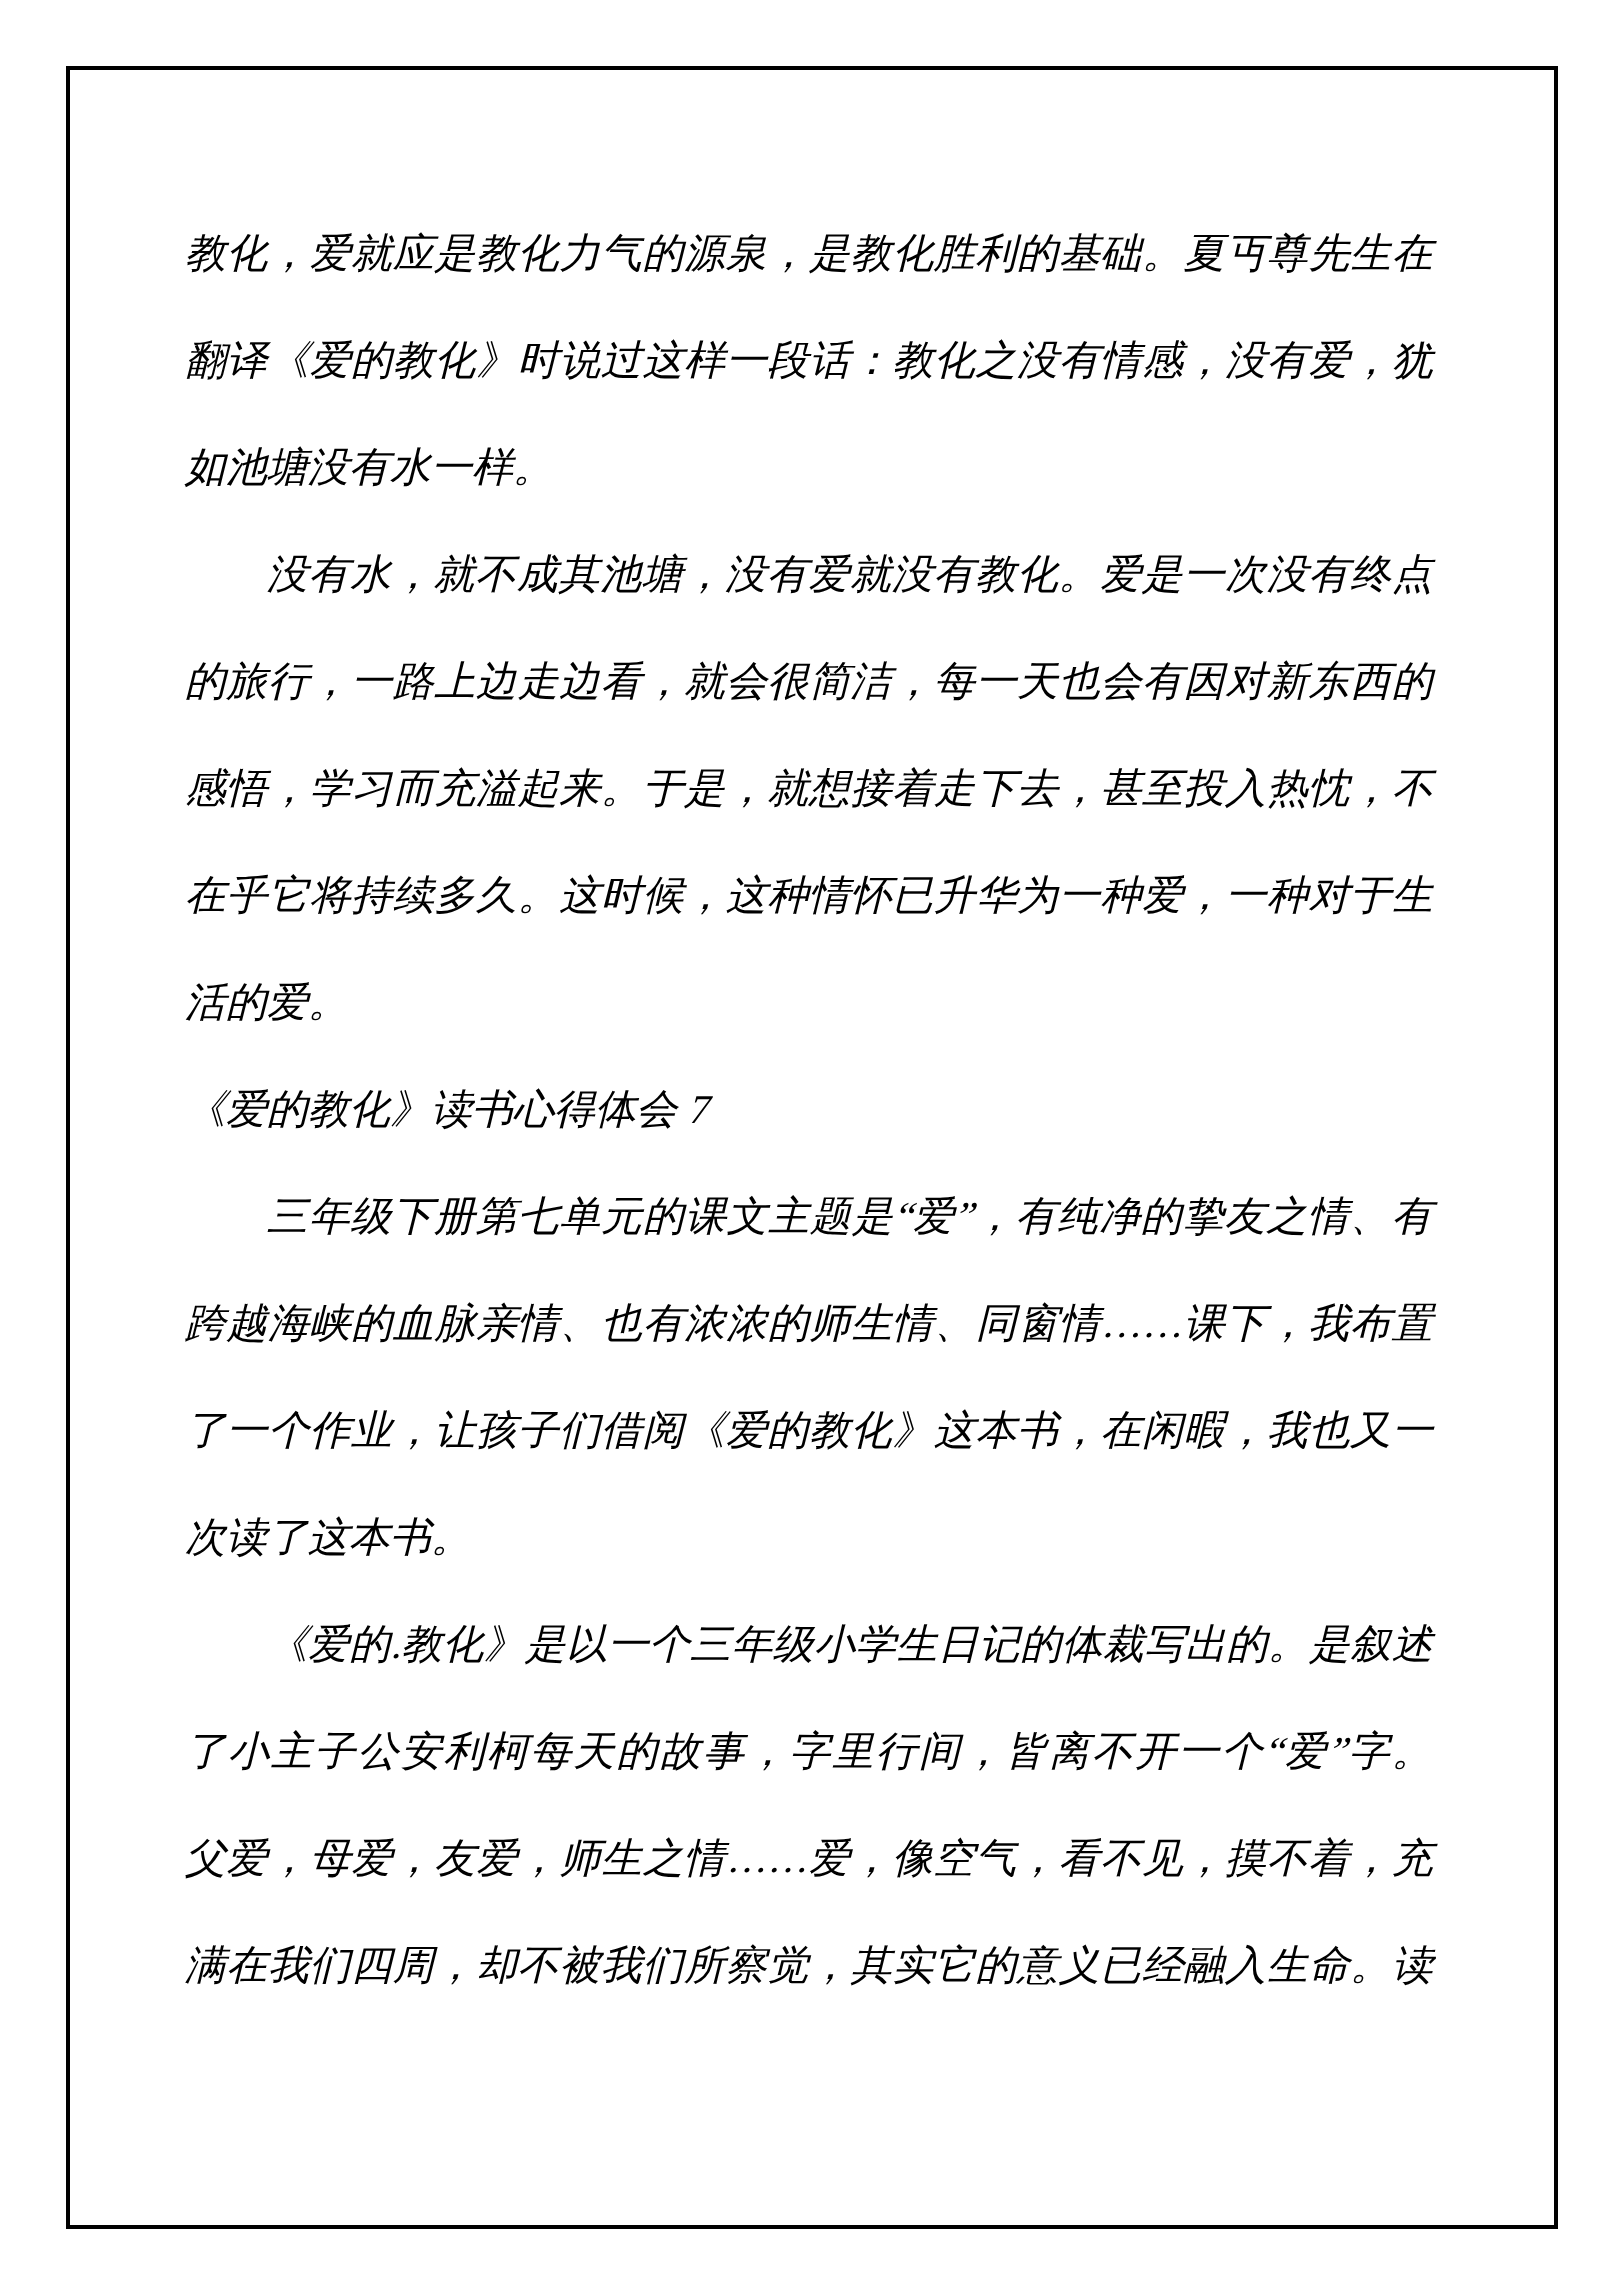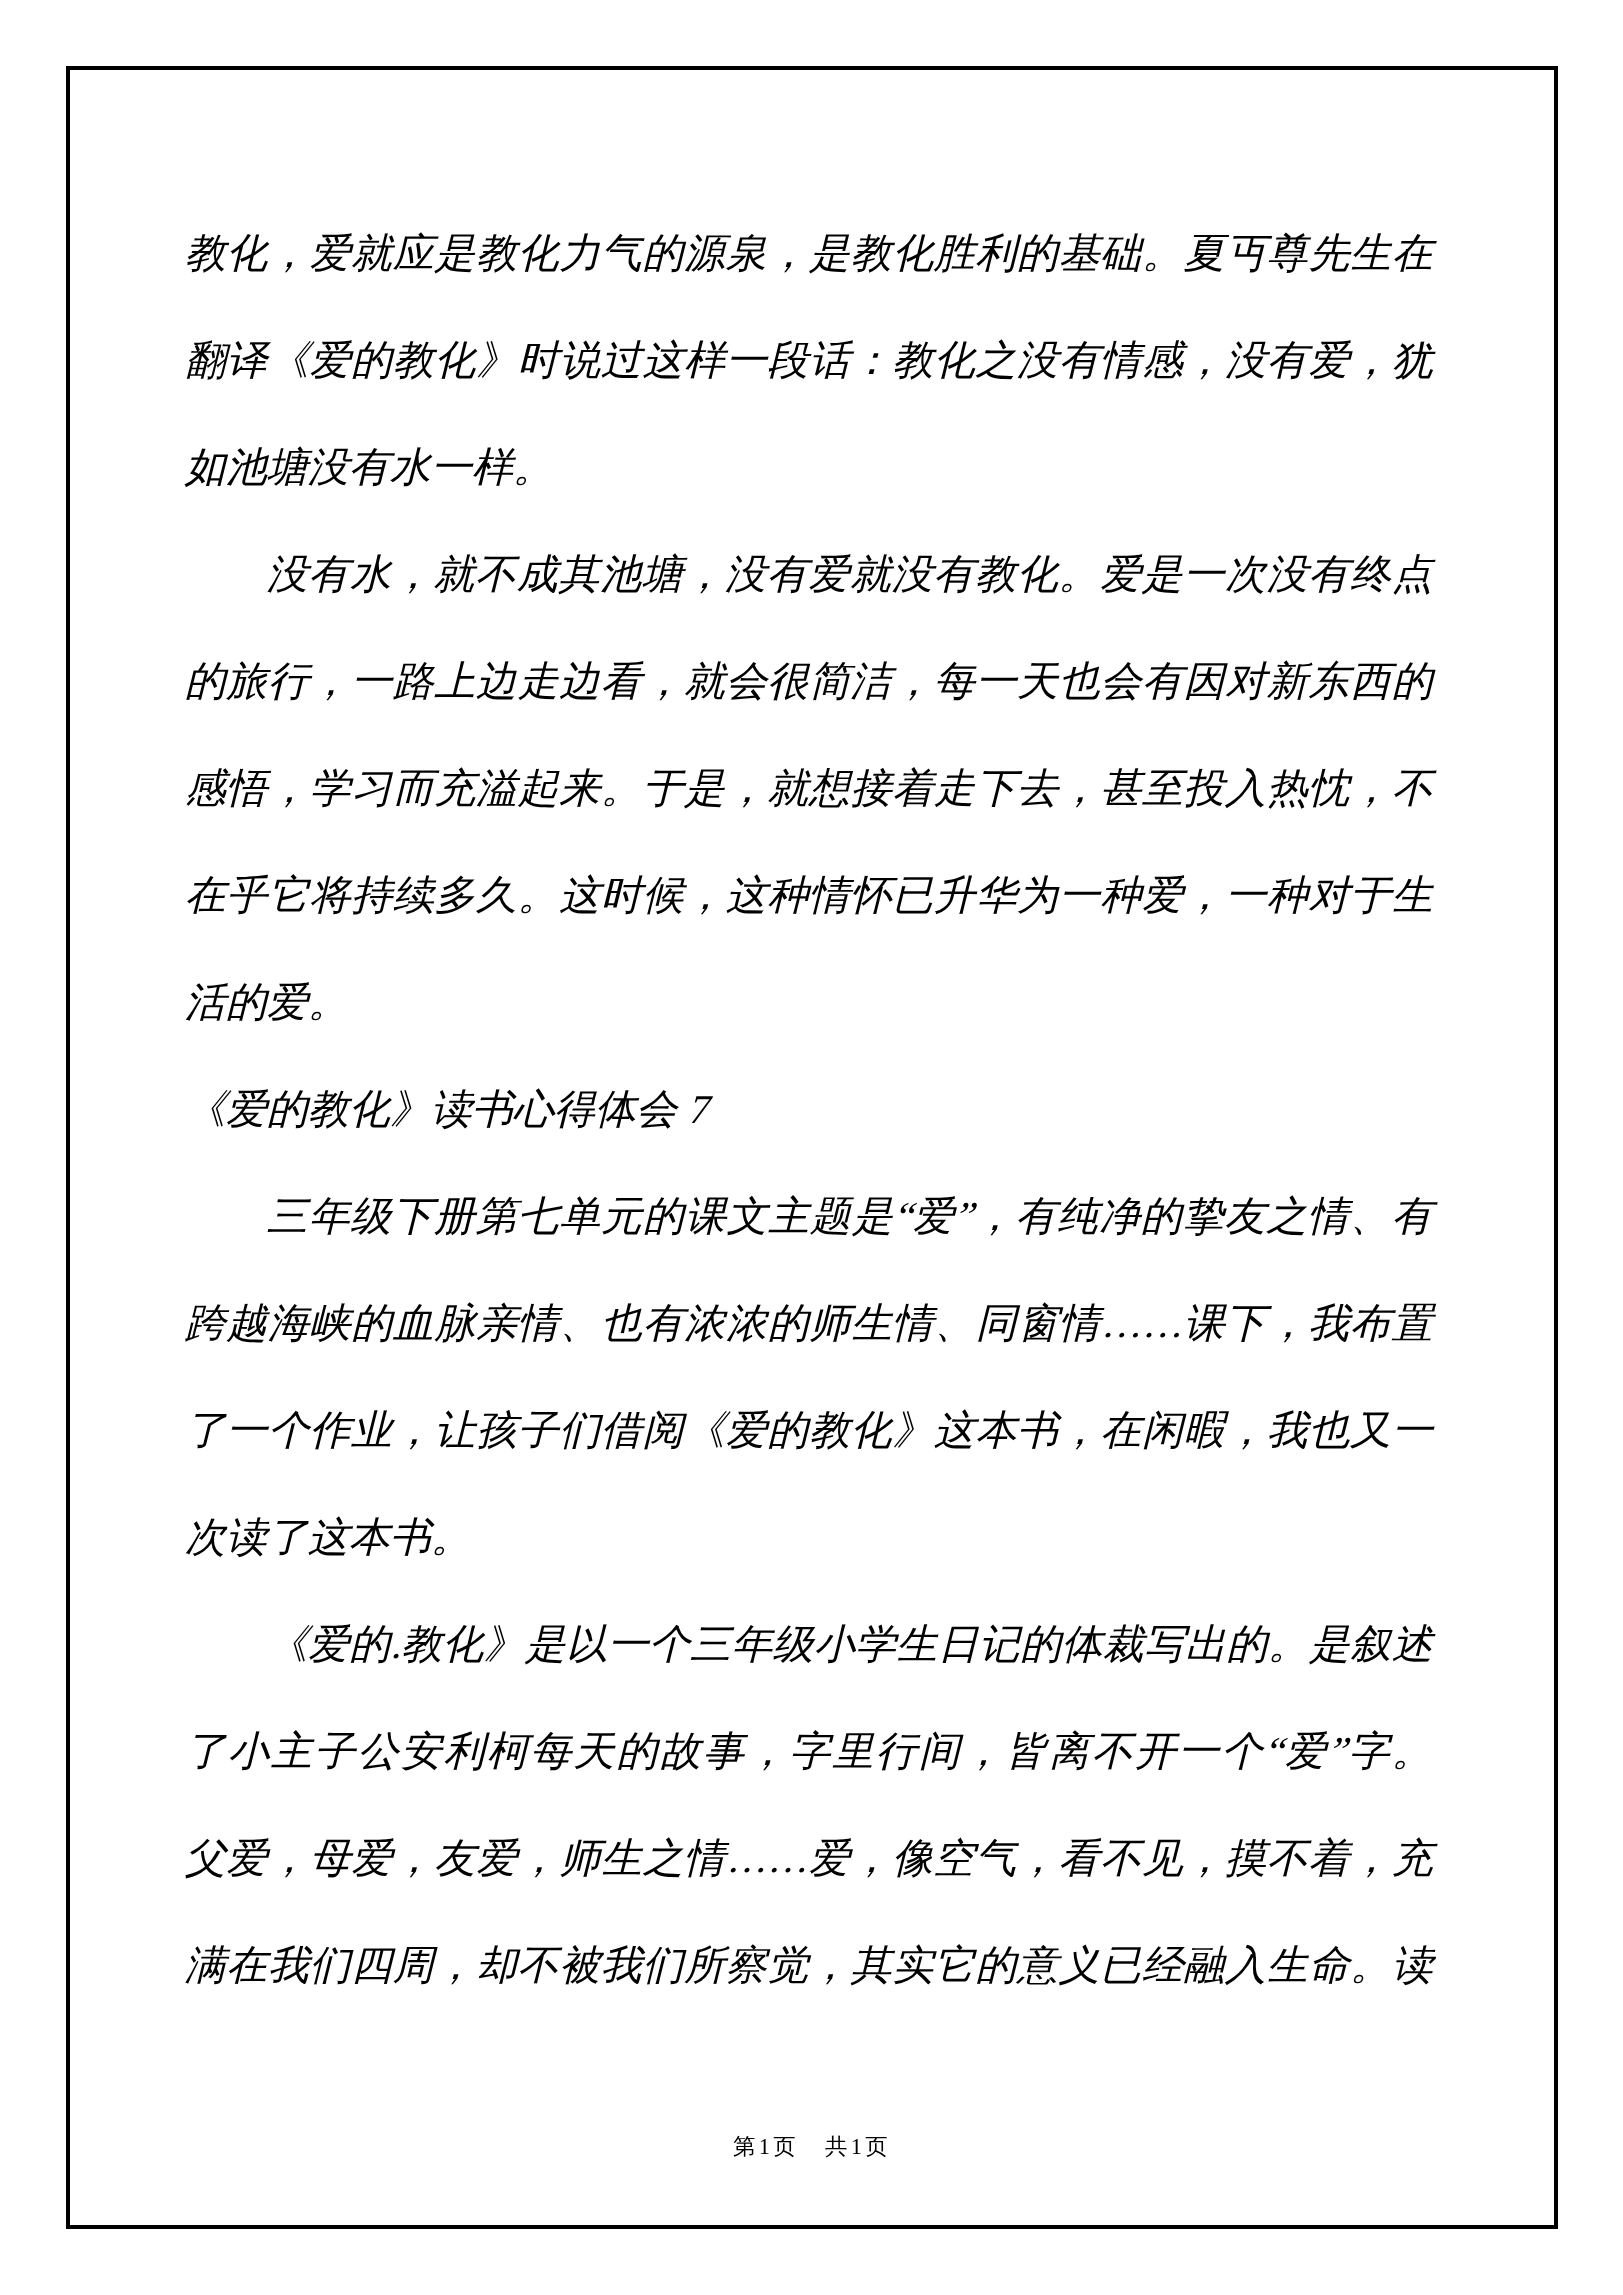--- a/index.html
+++ b/index.html
@@ -73,18 +73,15 @@
       <div class="line">《爱的教化》读书心得体会 7</div>
       <div class="line j i">三年级下册第七单元的课文主题是“爱”，有纯净的挚友之情、有</div>
       <div class="line j">跨越海峡的血脉亲情、也有浓浓的师生情、同窗情……课下，我布置</div>
       <div class="line j">了一个作业，让孩子们借阅《爱的教化》这本书，在闲暇，我也又一</div>
       <div class="line">次读了这本书。</div>
       <div class="line j i">《爱的.教化》是以一个三年级小学生日记的体裁写出的。是叙述</div>
       <div class="line j">了小主子公安利柯每天的故事，字里行间，皆离不开一个“爱”字。</div>
       <div class="line j">父爱，母爱，友爱，师生之情……爱，像空气，看不见，摸不着，充</div>
       <div class="line j">满在我们四周，却不被我们所察觉，其实它的意义已经融入生命。读</div>
     </div>
-    <div class="footer">
-      <span>第1页　共1页</span>
-    </div>
   </div>
 </div>
 
 
 </body></html>

